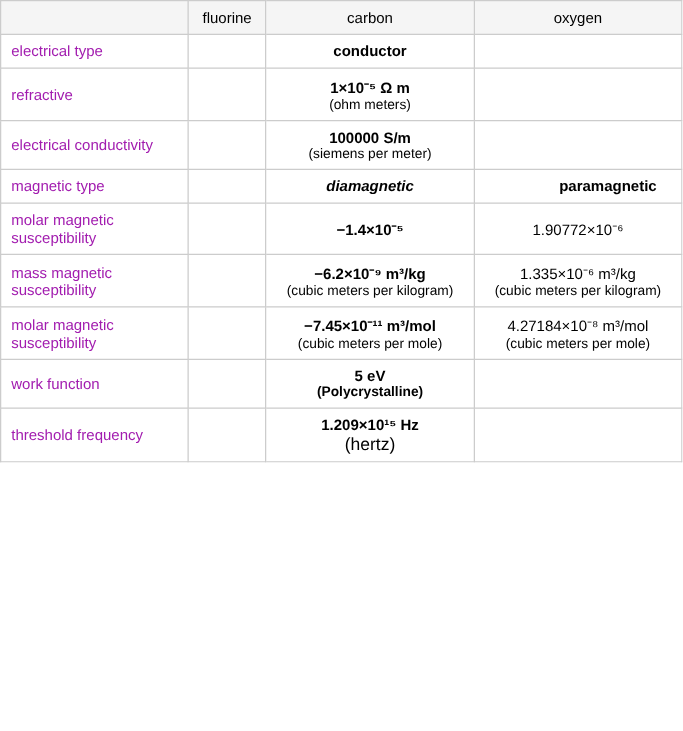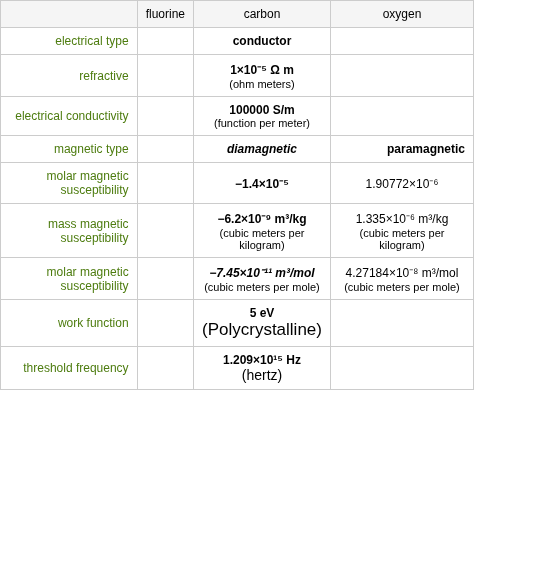--- a/index.html
+++ b/index.html
@@ -3,39 +3,39 @@
   <meta charset="utf-8">
   <style>
     * { box-sizing: border-box; margin: 0; padding: 0; }
     body {
       font-family: Arial, sans-serif;
       font-size: 12px;
       background: #fff;
       width: 546px;
     }
     table {
-      width: 474px;
+      width: 546px;
       border-collapse: collapse;
     }
     th, td {
       border: 1px solid #ccc;
       padding: 6px 8px;
       vertical-align: middle;
       text-align: center;
     }
     th {
       background: #f5f5f5;
       font-weight: normal;
       font-size: 12px;
     }
     td.row-label {
-      text-align: right;
+      text-align: left;
       font-size: 12px;
       font-weight: normal;
-      color: #4d7c0f;
+      color: #a21caf;
       width: 150px;
     }
     .color-swatch {
       display: inline-block;
       width: 10px;
       height: 10px;
       background: #222;
       margin-right: 4px;
       vertical-align: middle;
     }
@@ -61,21 +61,21 @@
       </tr>
       <tr>
         <td class="row-label">refractive</td>
         <td></td>
         <td><span style="font-weight: bold;">1×10⁻⁵ Ω m</span><div style="font-weight: normal; font-size: 11px;">(ohm meters)</div></td>
         <td></td>
       </tr>
       <tr>
         <td class="row-label">electrical conductivity</td>
         <td></td>
-        <td><span style="font-weight: bold;">100000 S/m</span><div style="font-weight: normal; font-size: 11px;">(function per meter)</div></td>
+        <td><span style="font-weight: bold;">100000 S/m</span><div style="font-weight: normal; font-size: 11px;">(siemens per meter)</div></td>
         <td></td>
       </tr>
       <tr>
         <td class="row-label">magnetic type</td>
         <td></td>
         <td><span style="font-weight: bold; font-style: italic;">diamagnetic</span></td>
         <td><span style="font-weight: bold; margin-left: 48px;">paramagnetic</span></td>
       </tr>
       <tr>
         <td class="row-label">molar magnetic susceptibility</td>
@@ -85,27 +85,27 @@
       </tr>
       <tr>
         <td class="row-label">mass magnetic susceptibility</td>
         <td></td>
         <td><span style="font-weight: bold;">−6.2×10⁻⁹ m³/kg</span><div style="font-weight: normal; font-size: 11px;">(cubic meters per kilogram)</div></td>
         <td><span>1.335×10⁻⁶ m³/kg</span><div style="font-size: 11px;">(cubic meters per kilogram)</div></td>
       </tr>
       <tr>
         <td class="row-label">molar magnetic susceptibility</td>
         <td></td>
-        <td><span style="font-weight: bold; font-style: italic;">−7.45×10⁻¹¹ m³/mol</span><div style="font-weight: normal; font-size: 11px;">(cubic meters per mole)</div></td>
+        <td><span style="font-weight: bold;">−7.45×10⁻¹¹ m³/mol</span><div style="font-weight: normal; font-size: 11px;">(cubic meters per mole)</div></td>
         <td><span>4.27184×10⁻⁸ m³/mol</span><div style="font-size: 11px;">(cubic meters per mole)</div></td>
       </tr>
       <tr>
         <td class="row-label">work function</td>
         <td></td>
-        <td><span style="font-weight: bold;">5 eV</span><div style="font-weight: normal; font-size: 17px;">(Polycrystalline)</div></td>
+        <td><span style="font-weight: bold;">5 eV</span><div style="font-weight: bold; font-size: 11px;">(Polycrystalline)</div></td>
         <td></td>
       </tr>
       <tr>
         <td class="row-label">threshold frequency</td>
         <td></td>
         <td><span style="font-weight: bold;">1.209×10¹⁵ Hz</span><div style="font-weight: normal; font-size: 14px;">(hertz)</div></td>
         <td></td>
       </tr>
     </tbody>
 </table>

